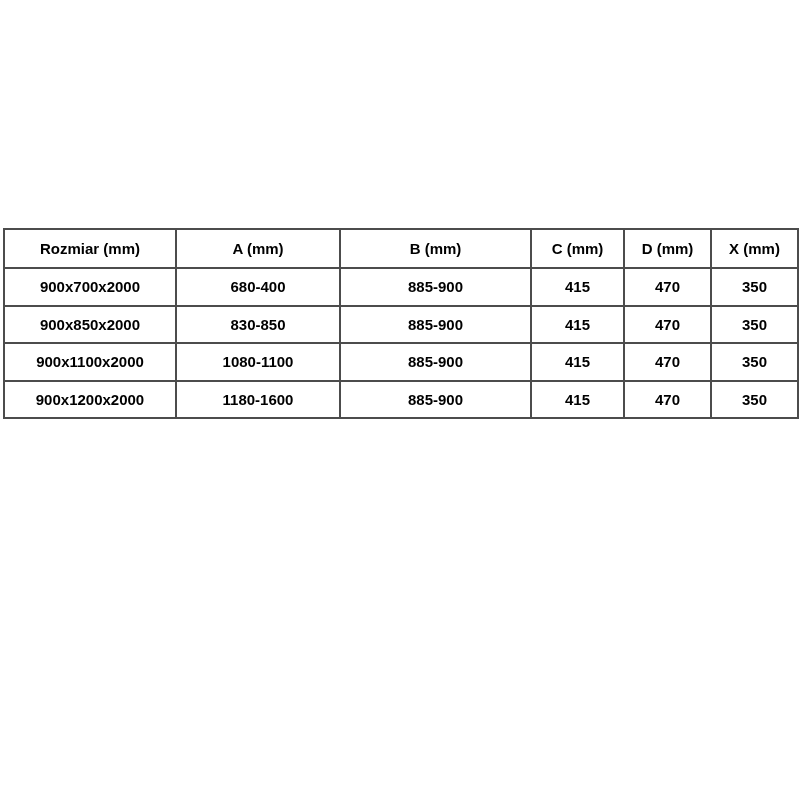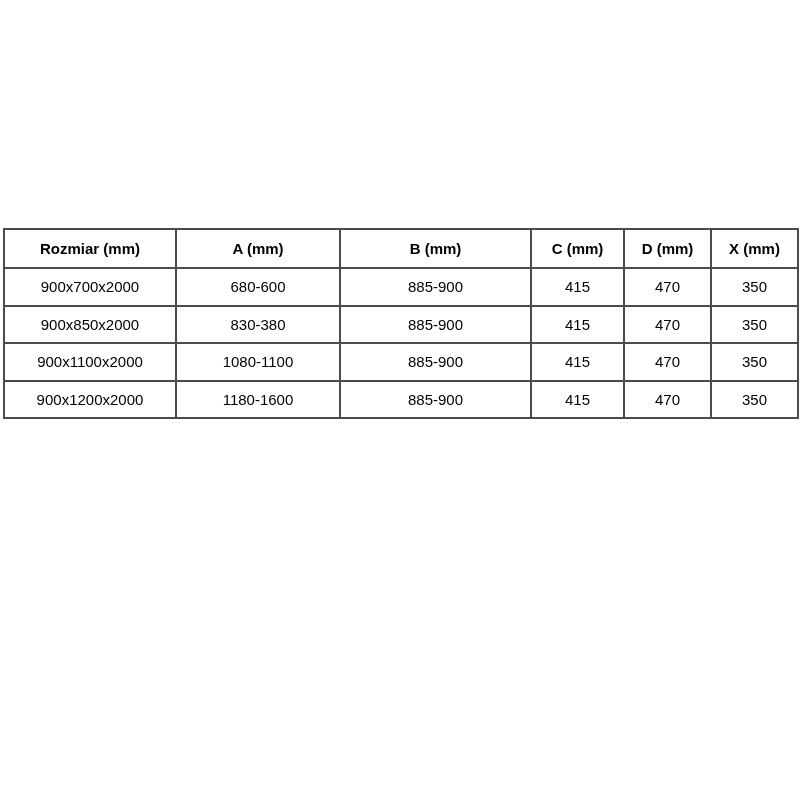--- a/index.html
+++ b/index.html
@@ -33,21 +33,21 @@
     font-size: 15px;
     padding: 0;
     overflow: hidden;
     white-space: nowrap;
   }
   table.size-table th {
     font-weight: bold;
     height: 37px;
   }
   table.size-table td {
-    font-weight: normal;
+    font-weight: bold;
     height: 35.5px;
   }
 </style>
 </head>
 <body>
 
 <div class="page">
   <table class="size-table">
     <colgroup>
       <col style="width:172px">
@@ -63,29 +63,29 @@
           <th>A (mm)</th>
           <th>B (mm)</th>
           <th>C (mm)</th>
           <th>D (mm)</th>
           <th>X (mm)</th>
         </tr>
     </thead>
     <tbody id="table-body">
         <tr>
           <td>900x700x2000</td>
-          <td>680-600</td>
+          <td>680-400</td>
           <td>885-900</td>
           <td>415</td>
           <td>470</td>
           <td>350</td>
         </tr>
         <tr>
           <td>900x850x2000</td>
-          <td>830-380</td>
+          <td>830-850</td>
           <td>885-900</td>
           <td>415</td>
           <td>470</td>
           <td>350</td>
         </tr>
         <tr>
           <td>900x1100x2000</td>
           <td>1080-1100</td>
           <td>885-900</td>
           <td>415</td>

